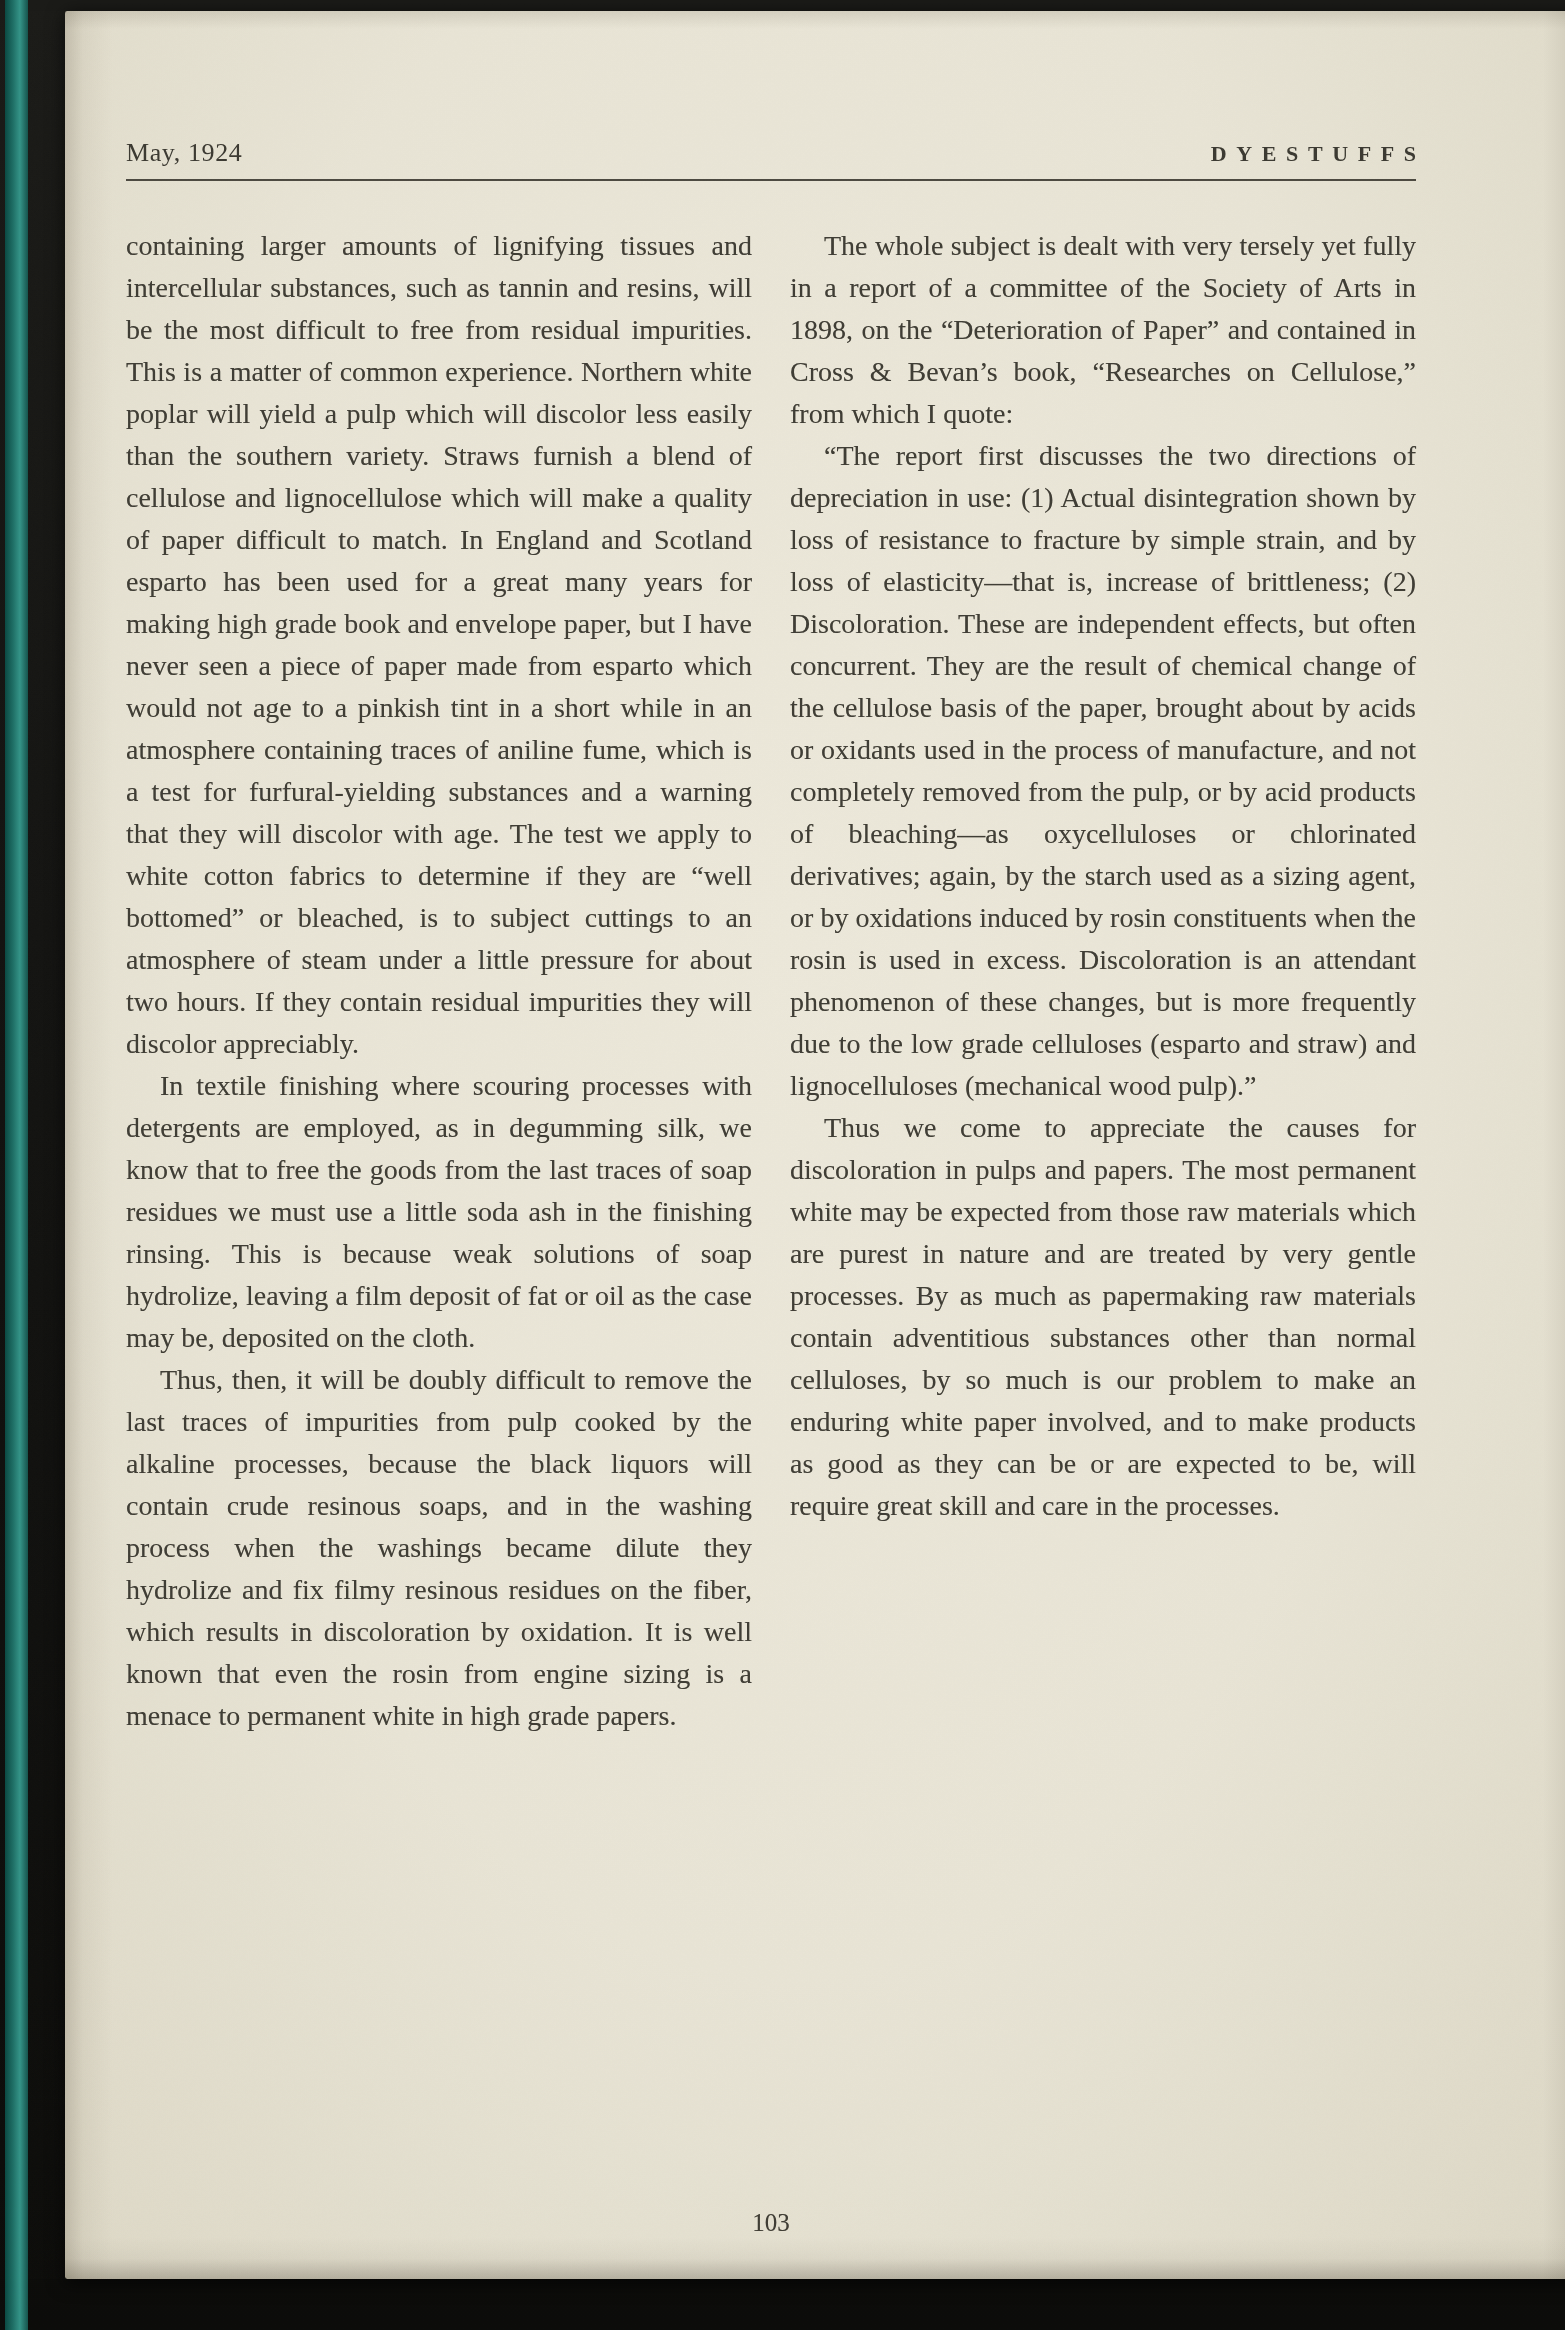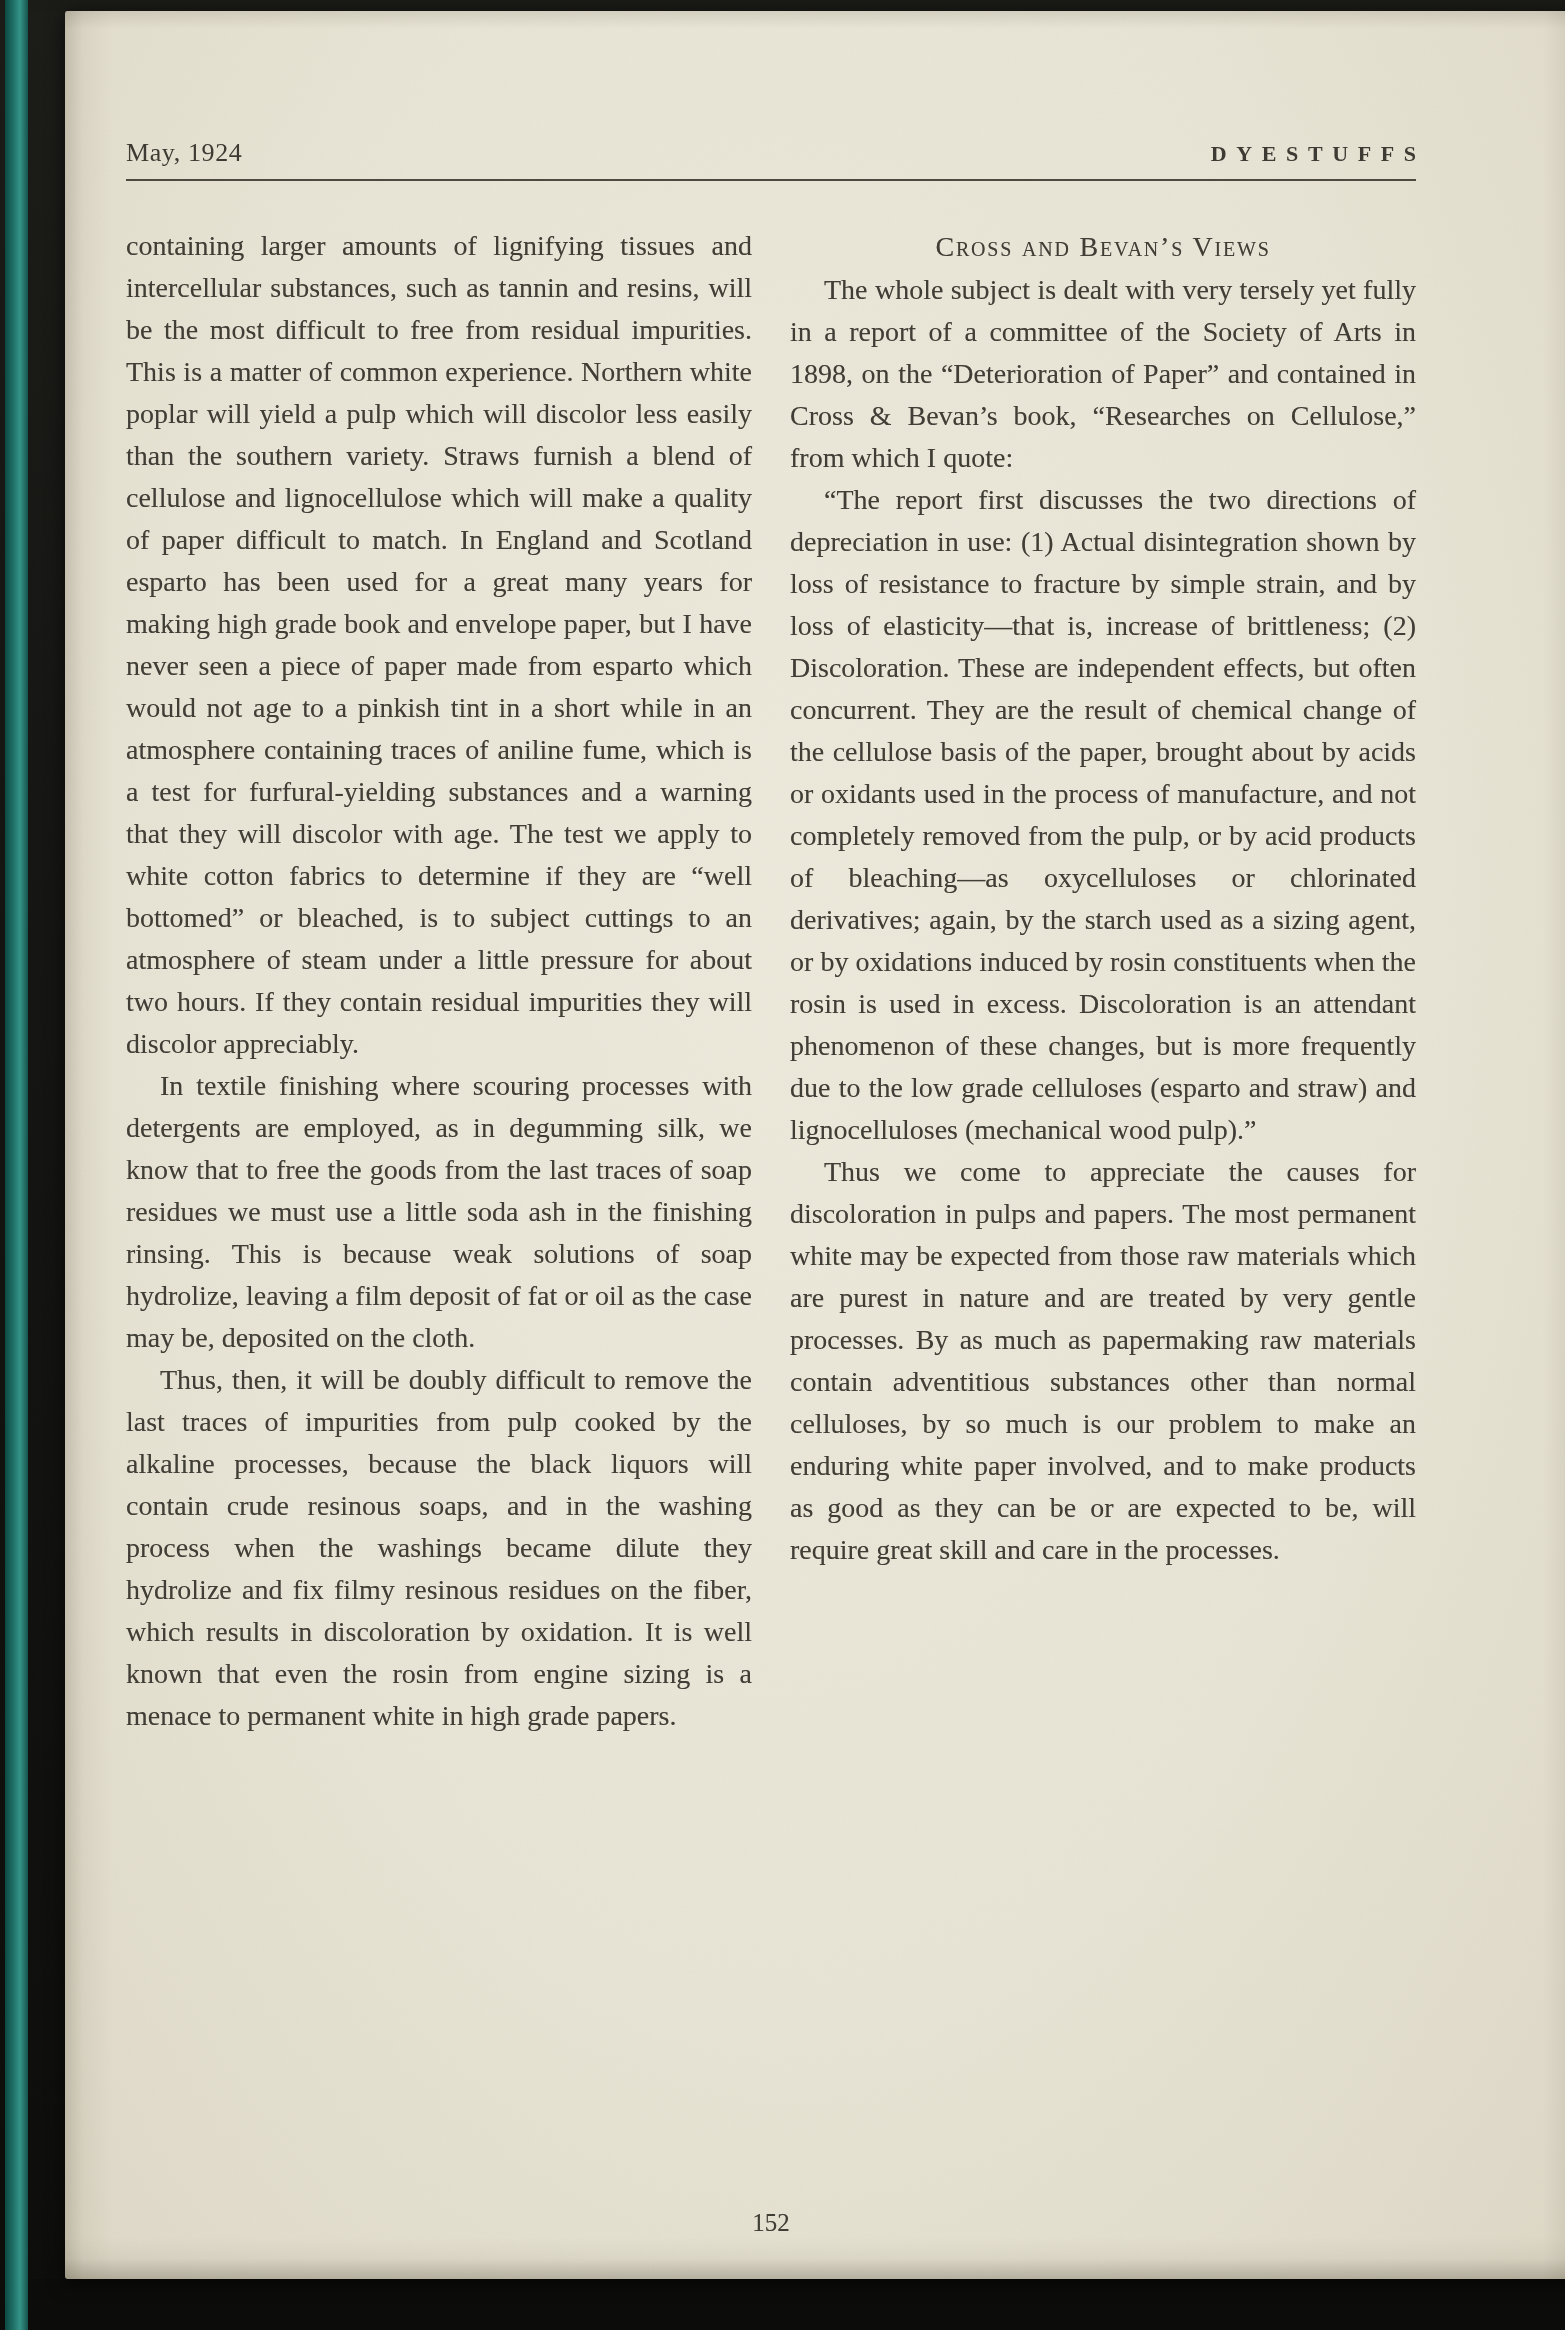--- a/index.html
+++ b/index.html
@@ -133,30 +133,29 @@
 
     <div class="text-columns">
 
       <div class="column">
         <p class="para">containing larger amounts of lignifying tissues and intercellular substances, such as tannin and resins, will be the most difficult to free from residual impurities. This is a matter of common experience. Northern white poplar will yield a pulp which will discolor less easily than the southern variety. Straws furnish a blend of cellulose and lignocellulose which will make a quality of paper difficult to match. In England and Scotland esparto has been used for a great many years for making high grade book and envelope paper, but I have never seen a piece of paper made from esparto which would not age to a pinkish tint in a short while in an atmosphere containing traces of aniline fume, which is a test for furfural-yielding substances and a warning that they will discolor with age. The test we apply to white cotton fabrics to determine if they are “well bottomed” or bleached, is to subject cuttings to an atmosphere of steam under a little pressure for about two hours. If they contain residual impurities they will discolor appreciably.</p>
         <p class="para indent">In textile finishing where scouring processes with detergents are employed, as in degumming silk, we know that to free the goods from the last traces of soap residues we must use a little soda ash in the finishing rinsing. This is because weak solutions of soap hydrolize, leaving a film deposit of fat or oil as the case may be, deposited on the cloth.</p>
         <p class="para indent">Thus, then, it will be doubly difficult to remove the last traces of impurities from pulp cooked by the alkaline processes, because the black liquors will contain crude resinous soaps, and in the washing process when the washings became dilute they hydrolize and fix filmy resinous residues on the fiber, which results in discoloration by oxidation. It is well known that even the rosin from engine sizing is a menace to permanent white in high grade papers.</p>
       </div>
 
       <div class="column">
-        <h2 class="section-heading">Cross and Bevan’s Views</h2>
         <p class="para indent">The whole subject is dealt with very tersely yet fully in a report of a committee of the Society of Arts in 1898, on the “Deterioration of Paper” and contained in Cross &amp; Bevan’s book, “Researches on Cellulose,” from which I quote:</p>
         <p class="para indent">“The report first discusses the two directions of depreciation in use: (1) Actual disintegration shown by loss of resistance to fracture by simple strain, and by loss of elasticity—that is, increase of brittleness; (2) Discoloration. These are independent effects, but often concurrent. They are the result of chemical change of the cellulose basis of the paper, brought about by acids or oxidants used in the process of manufacture, and not completely removed from the pulp, or by acid products of bleaching—as oxycelluloses or chlorinated derivatives; again, by the starch used as a sizing agent, or by oxidations induced by rosin constituents when the rosin is used in excess. Discoloration is an attendant phenomenon of these changes, but is more frequently due to the low grade celluloses (esparto and straw) and lignocelluloses (mechanical wood pulp).”</p>
         <p class="para indent">Thus we come to appreciate the causes for discoloration in pulps and papers. The most permanent white may be expected from those raw materials which are purest in nature and are treated by very gentle processes. By as much as papermaking raw materials contain adventitious substances other than normal celluloses, by so much is our problem to make an enduring white paper involved, and to make products as good as they can be or are expected to be, will require great skill and care in the processes.</p>
       </div>
 
     </div>
   </div>
 
-  <div class="page-number">152</div>
+  <div class="page-number">103</div>
 </div>
 
 <svg class="texture" xmlns="http://www.w3.org/2000/svg" viewBox="0 0 2520 3772" width="1515" height="2268">
   <filter id="paperNoise">
     <feTurbulence type="fractalNoise" baseFrequency="0.85" numOctaves="2" result="noise"></feTurbulence>
     <feColorMatrix in="noise" type="matrix" values="0 0 0 0 0.45  0 0 0 0 0.42  0 0 0 0 0.34  0 0 0 0.06 0"></feColorMatrix>
   </filter>
   <rect width="100%" height="100%" filter="url(#paperNoise)"></rect>
 </svg>
 

